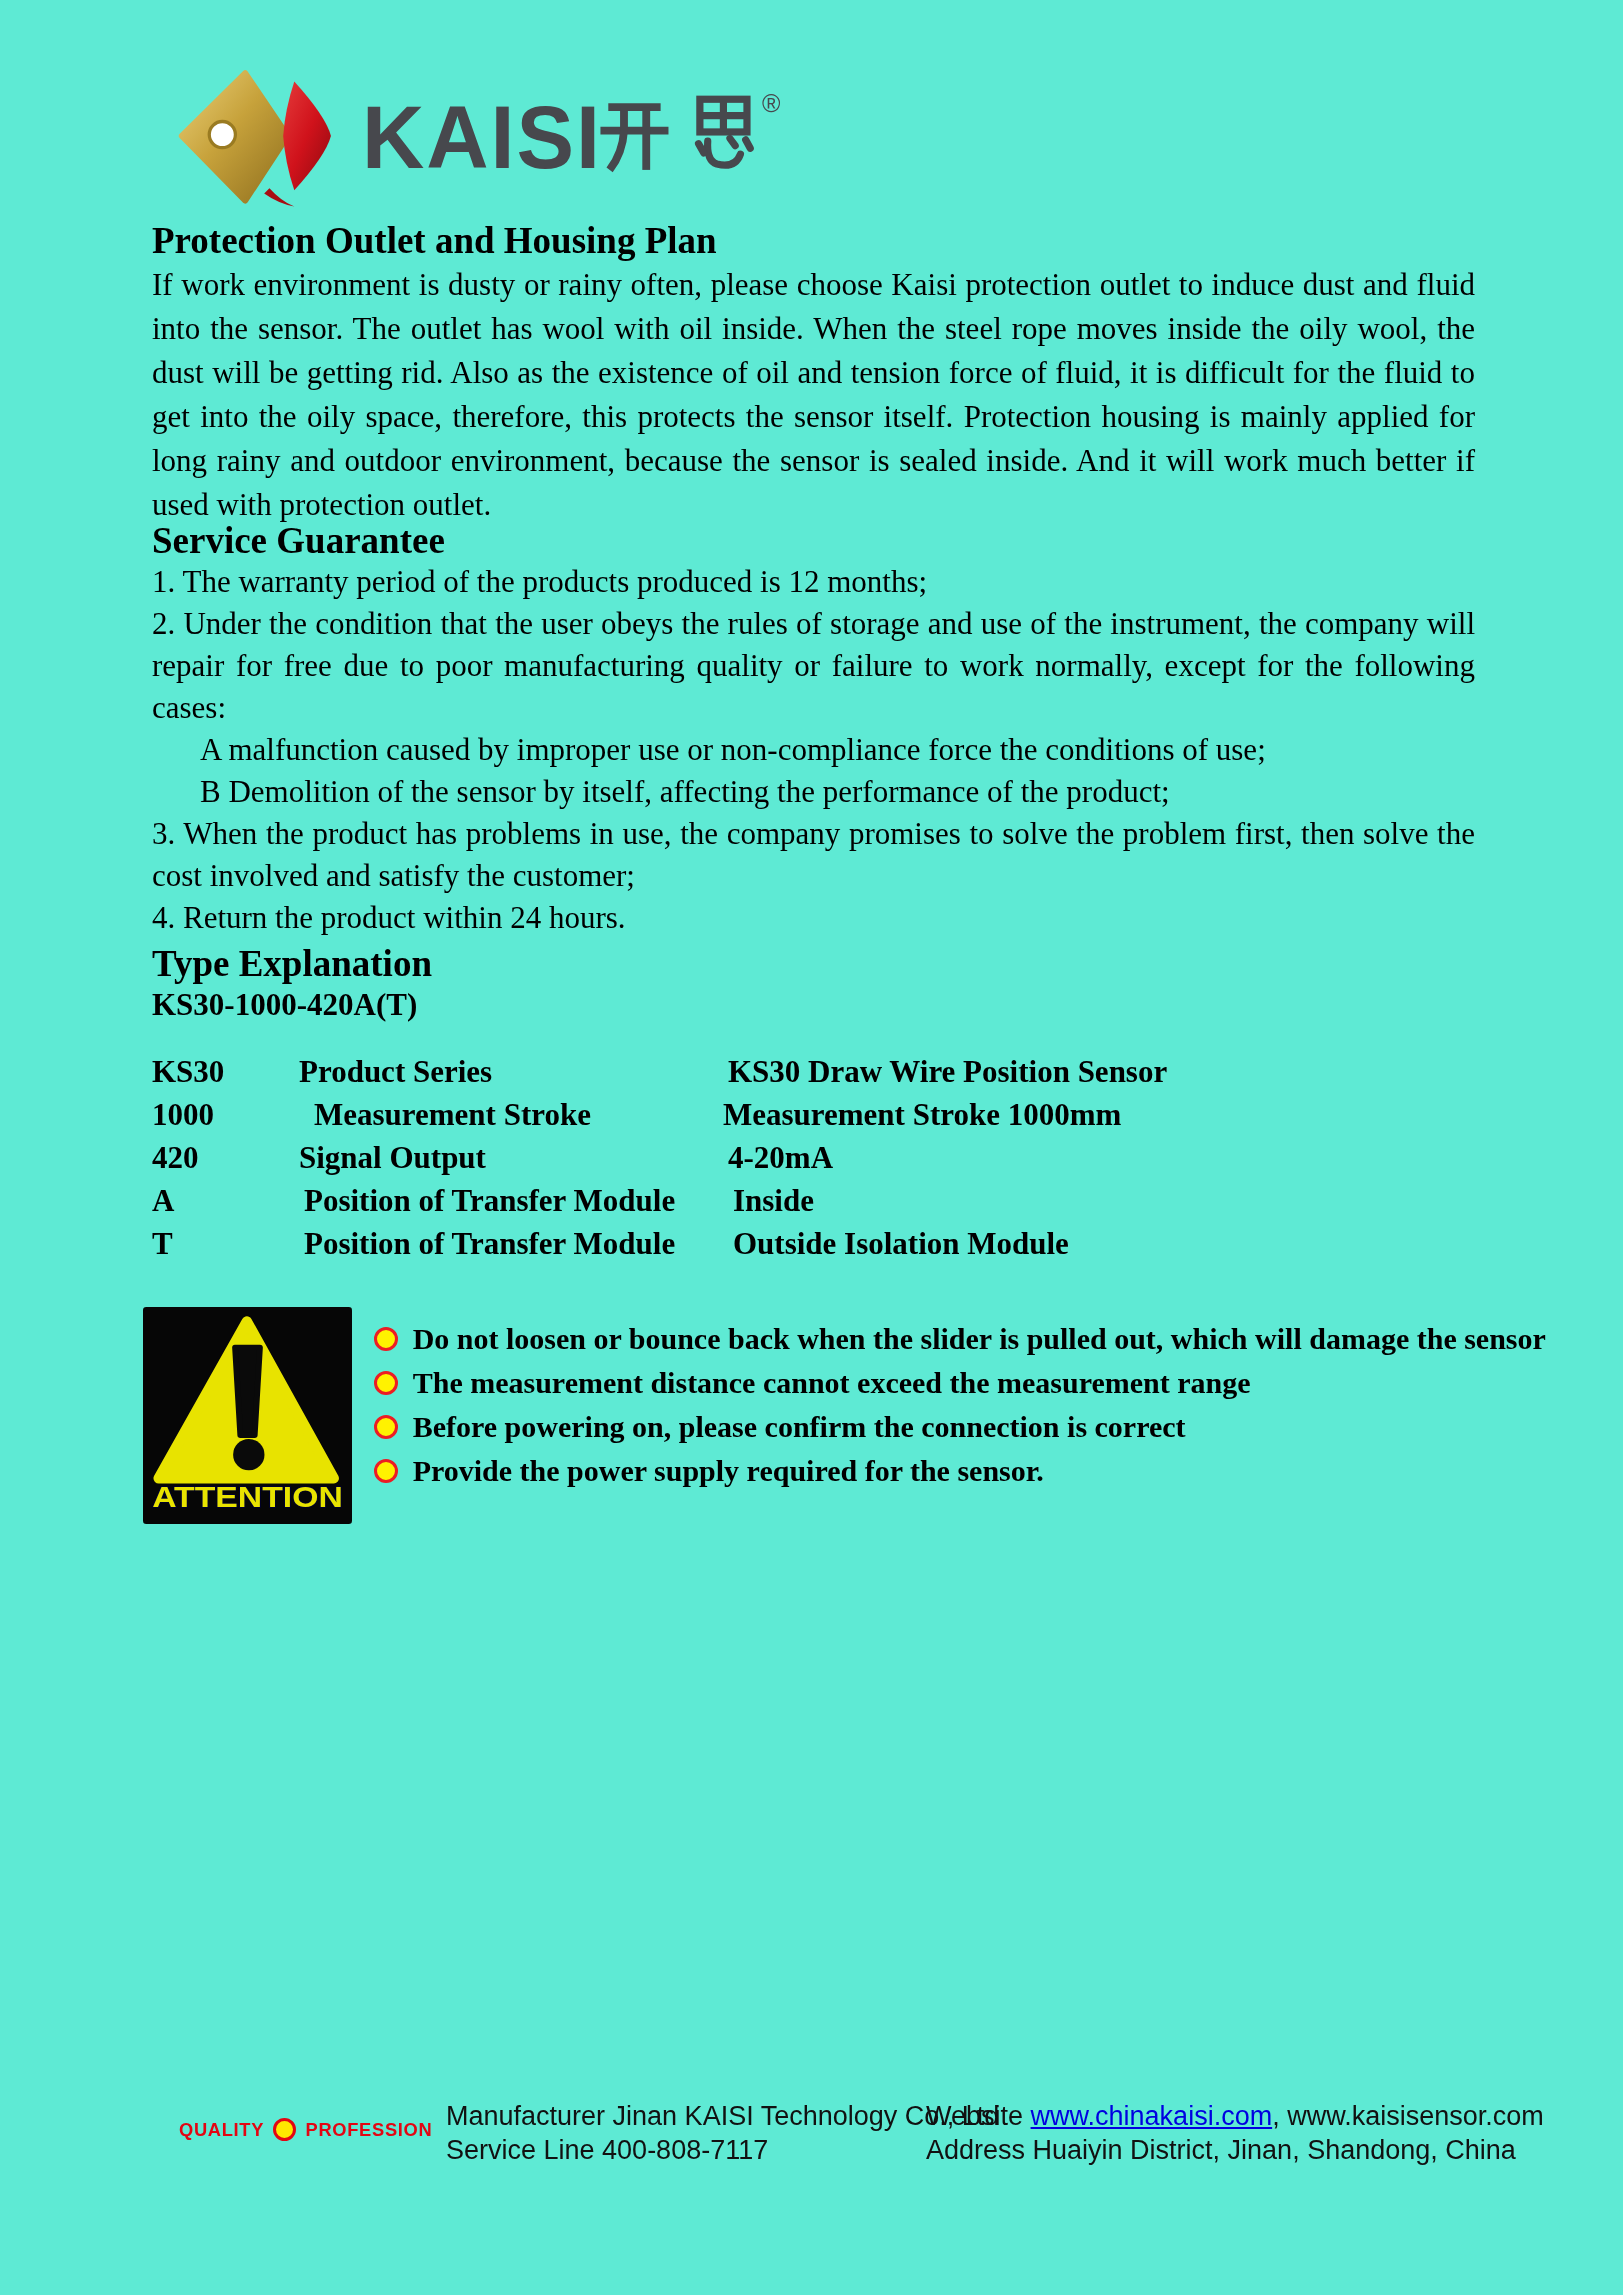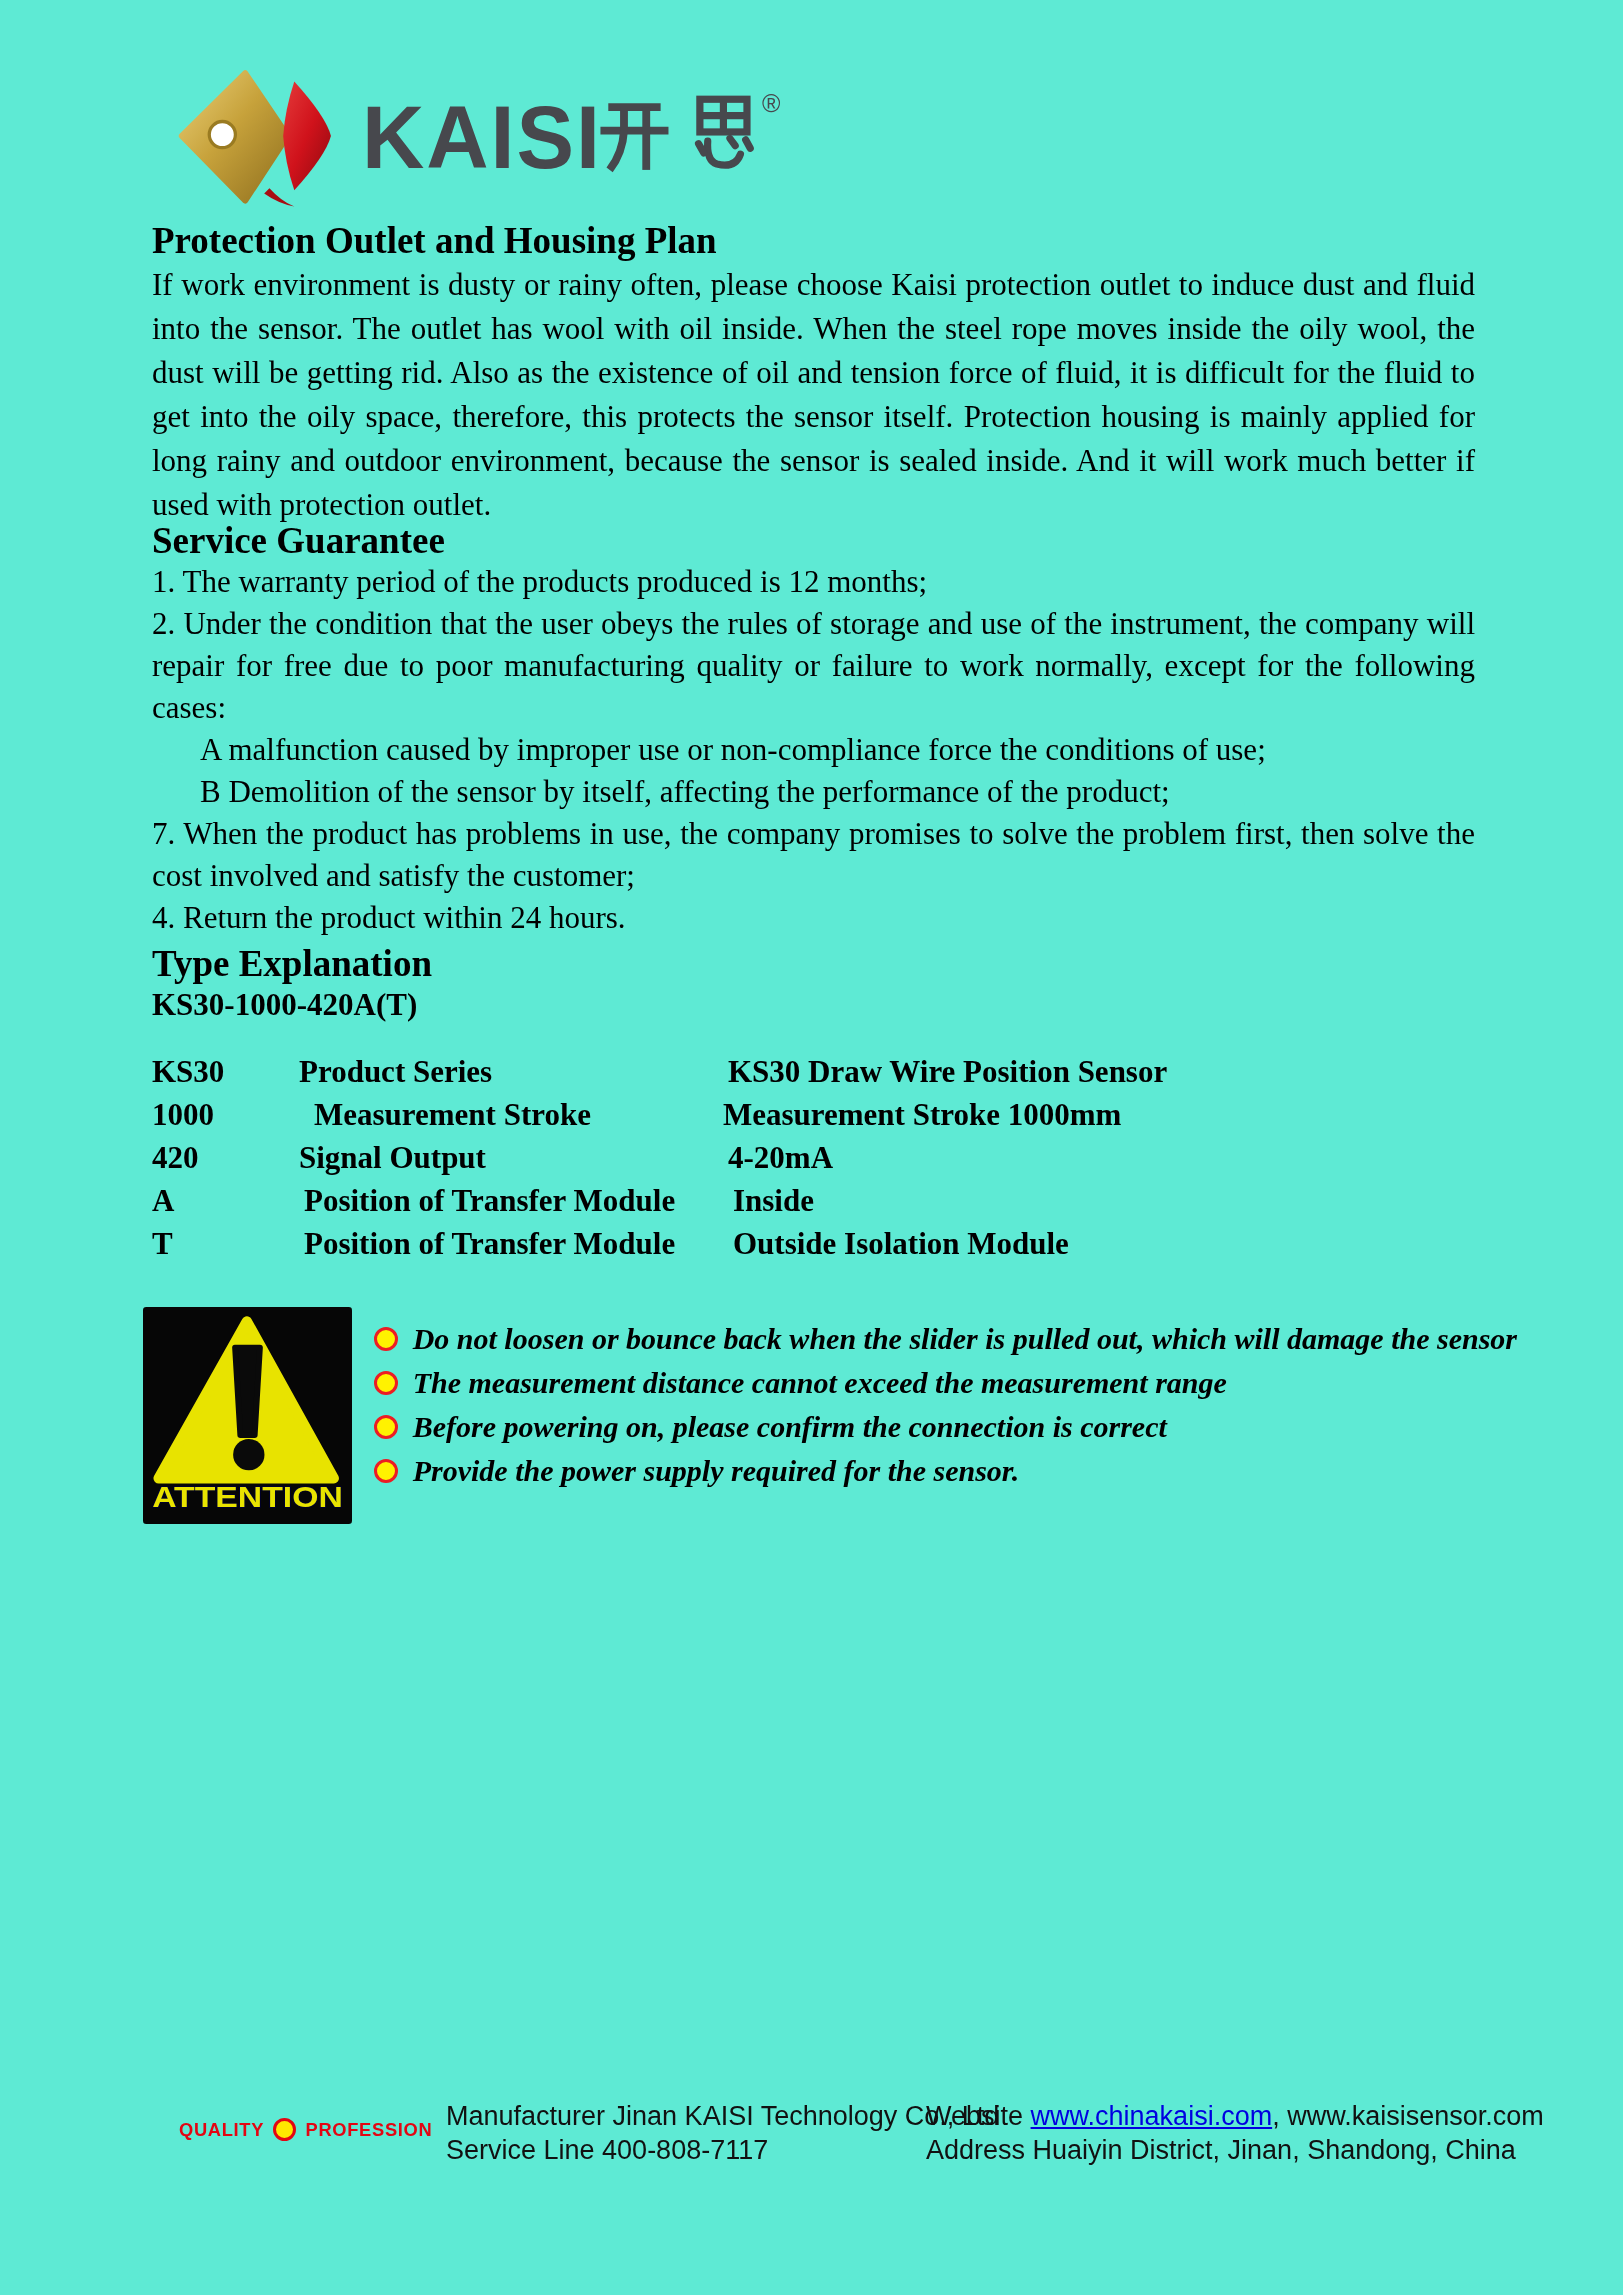--- a/index.html
+++ b/index.html
@@ -36,21 +36,21 @@
   
   .type-table{position:absolute;left:152px;top:1029px;width:1323px;font-weight:700;font-size:31px;}
   .trow{position:relative;height:43px;}
   .trow span{position:absolute;top:0;line-height:43px;white-space:nowrap;margin-top:21px;}
   .trow .c1{left:0;}
   .trow .c2{left:147px;}
   .trow .c3{left:576px;}
   
   .attention-img{position:absolute;left:143px;top:1307px;}
   .warnings{position:absolute;left:374px;top:1317px;width:1112px;}
-  .warn-row{display:flex;align-items:center;height:44px;gap:14.4px;font-style:italic;}
+  .warn-row{display:flex;align-items:center;height:44px;gap:14.4px;}
   .warn-dot{
     flex:0 0 auto;width:18.3px;height:18.3px;border-radius:50%;
     background:#fff200;border:3.9px solid #ec1c24;
   }
   .warn-text{font-weight:700;font-size:30px;white-space:nowrap;}
   
   .f-left{
     position:absolute;left:179px;top:2118px;display:flex;align-items:center;gap:9.2px;
     font-family:"Liberation Sans",sans-serif;font-weight:600;font-size:18.3px;
     letter-spacing:0.7px;color:#e30613;
@@ -118,21 +118,21 @@
 
   <h2 class="h2" style="top:221px">Protection Outlet and Housing Plan</h2>
   <p class="body-par" style="top:263px">If work environment is dusty or rainy often, please choose Kaisi protection outlet to induce dust and fluid into the sensor. The outlet has wool with oil inside. When the steel rope moves inside the oily wool, the dust will be getting rid. Also as the existence of oil and tension force of fluid, it is difficult for the fluid to get into the oily space, therefore, this protects the sensor itself. Protection housing is mainly applied for long rainy and outdoor environment, because the sensor is sealed inside. And it will work much better if used with protection outlet.</p>
 
   <h2 class="h2" style="top:521px">Service Guarantee</h2>
   <div class="svc">
     <p>1. The warranty period of the products produced is 12 months;</p>
     <p>2. Under the condition that the user obeys the rules of storage and use of the instrument, the company will repair for free due to poor manufacturing quality or failure to work normally, except for the following cases:</p>
     <p class="indent">A malfunction caused by improper use or non-compliance force the conditions of use;</p>
     <p class="indent">B Demolition of the sensor by itself, affecting the performance of the product;</p>
-    <p>7. When the product has problems in use, the company promises to solve the problem first, then solve the cost involved and satisfy the customer;</p>
+    <p>3. When the product has problems in use, the company promises to solve the problem first, then solve the cost involved and satisfy the customer;</p>
     <p>4. Return the product within 24 hours.</p>
   </div>
 
   <h2 class="h2" style="top:944px">Type Explanation</h2>
   <p class="model-code">KS30-1000-420A(T)</p>
 
   <div class="type-table">
     <div class="trow">
       <span class="c1">KS30</span>
       <span class="c2">Product Series</span>

